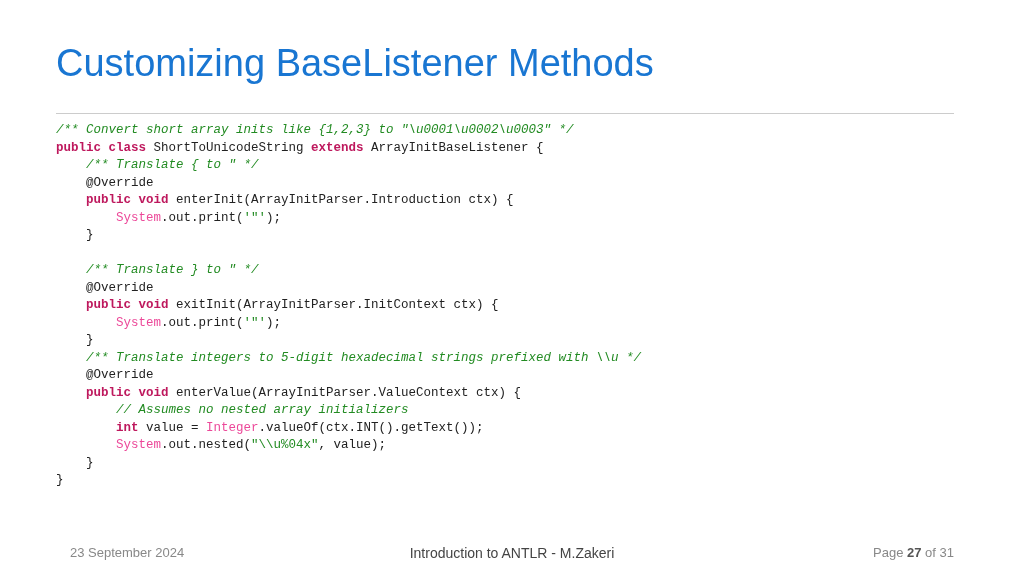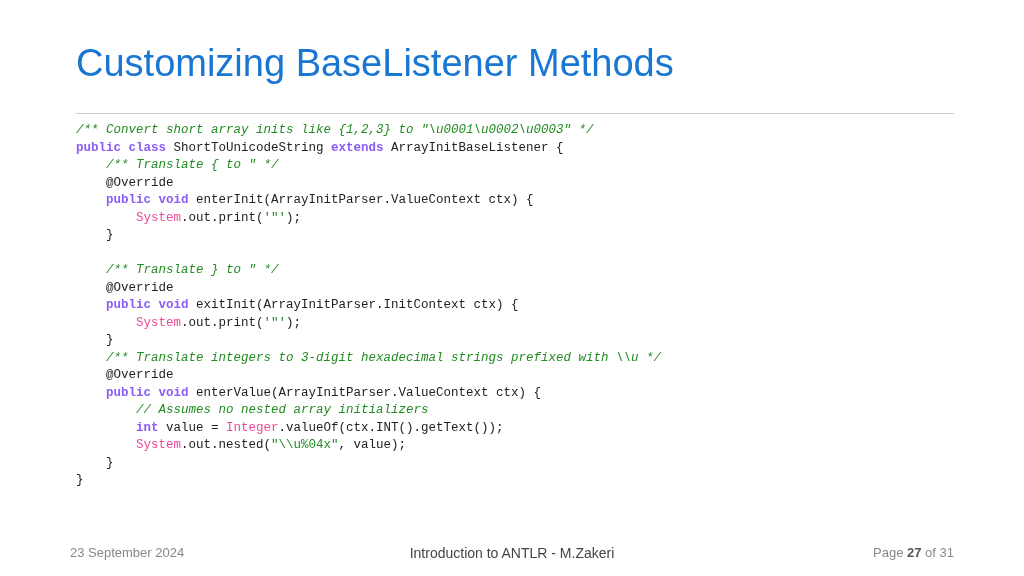--- a/index.html
+++ b/index.html
@@ -6,38 +6,37 @@
   body {
     width: 1024px;
     height: 576px;
     background: #fff;
     font-family: "Segoe UI", Arial, sans-serif;
     position: relative;
     overflow: hidden;
   }
   .slide {
     padding: 42px 70px 0 56px;
-    margin-left: 20px;
   }
   .title {
     color: #1976d2;
     font-size: 38px;
     font-weight: 400;
     margin-bottom: 28px;
   }
   .code-block {
     font-family: Consolas, "Courier New", monospace;
     font-size: 12.5px;
     line-height: 1.4;
     white-space: pre;
     border-top: 1px solid #ccc;
     padding-top: 8px;
   }
   .comment { color: #228B22; font-style: italic; }
-  .keyword { color: #8b5cf6; font-weight: bold; }
+  .keyword { color: #be185d; font-weight: bold; }
   .plain { color: #222; }
   .system { color: #ec4899; }
   .string { color: #228B22; }
   .annotation { color: #222; }
   .footer {
     position: absolute;
     bottom: 16px;
     left: 70px;
     right: 70px;
     display: flex;
@@ -58,30 +57,30 @@
 </head>
 <body>
 
 <div class="slide">
   <h1 class="title">Customizing BaseListener Methods</h1>
 
   <div class="code-block"><span class="comment">/** Convert short array inits like {1,2,3} to "\u0001\u0002\u0003" */</span>
 <span class="keyword">public</span> <span class="keyword">class</span><span class="plain"> ShortToUnicodeString </span><span class="keyword">extends</span><span class="plain"> ArrayInitBaseListener {</span>
 <span class="comment">    /** Translate { to " */</span>
 <span class="annotation">    @Override</span>
-<span>    </span><span class="keyword">public</span> <span class="keyword">void</span><span class="plain"> enterInit(ArrayInitParser.ValueContext ctx) {</span>
+<span>    </span><span class="keyword">public</span> <span class="keyword">void</span><span class="plain"> enterInit(ArrayInitParser.Introduction ctx) {</span>
 <span>        </span><span class="system">System</span><span class="plain">.out.print(</span><span class="string">'"'</span><span class="plain">);</span>
 <span class="plain">    }</span>
 
 <span class="comment">    /** Translate } to " */</span>
 <span class="annotation">    @Override</span>
 <span>    </span><span class="keyword">public</span> <span class="keyword">void</span><span class="plain"> exitInit(ArrayInitParser.InitContext ctx) {</span>
 <span>        </span><span class="system">System</span><span class="plain">.out.print(</span><span class="string">'"'</span><span class="plain">);</span>
 <span class="plain">    }</span>
-<span class="comment">    /** Translate integers to 3-digit hexadecimal strings prefixed with \\u */</span>
+<span class="comment">    /** Translate integers to 5-digit hexadecimal strings prefixed with \\u */</span>
 <span class="annotation">    @Override</span>
 <span>    </span><span class="keyword">public</span> <span class="keyword">void</span><span class="plain"> enterValue(ArrayInitParser.ValueContext ctx) {</span>
 <span class="comment">        // Assumes no nested array initializers</span>
 <span>        </span><span class="keyword">int</span><span class="plain"> value = </span><span class="system">Integer</span><span class="plain">.valueOf(ctx.INT().getText());</span>
 <span>        </span><span class="system">System</span><span class="plain">.out.nested(</span><span class="string">"\\u%04x"</span><span class="plain">, value);</span>
 <span class="plain">    }</span>
 <span class="plain">}</span></div>
 </div>
 
 <div class="footer">

